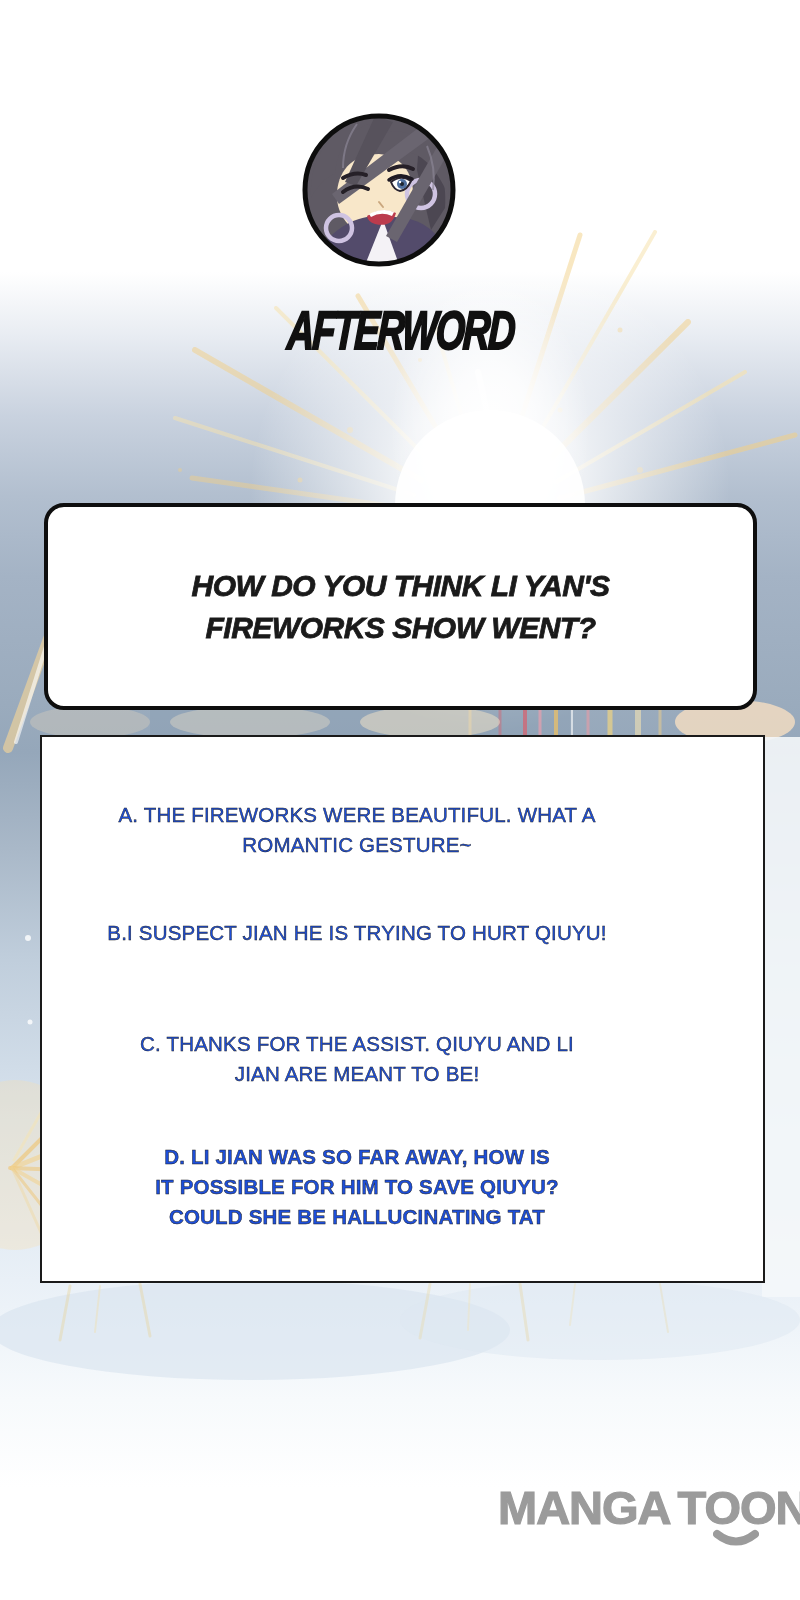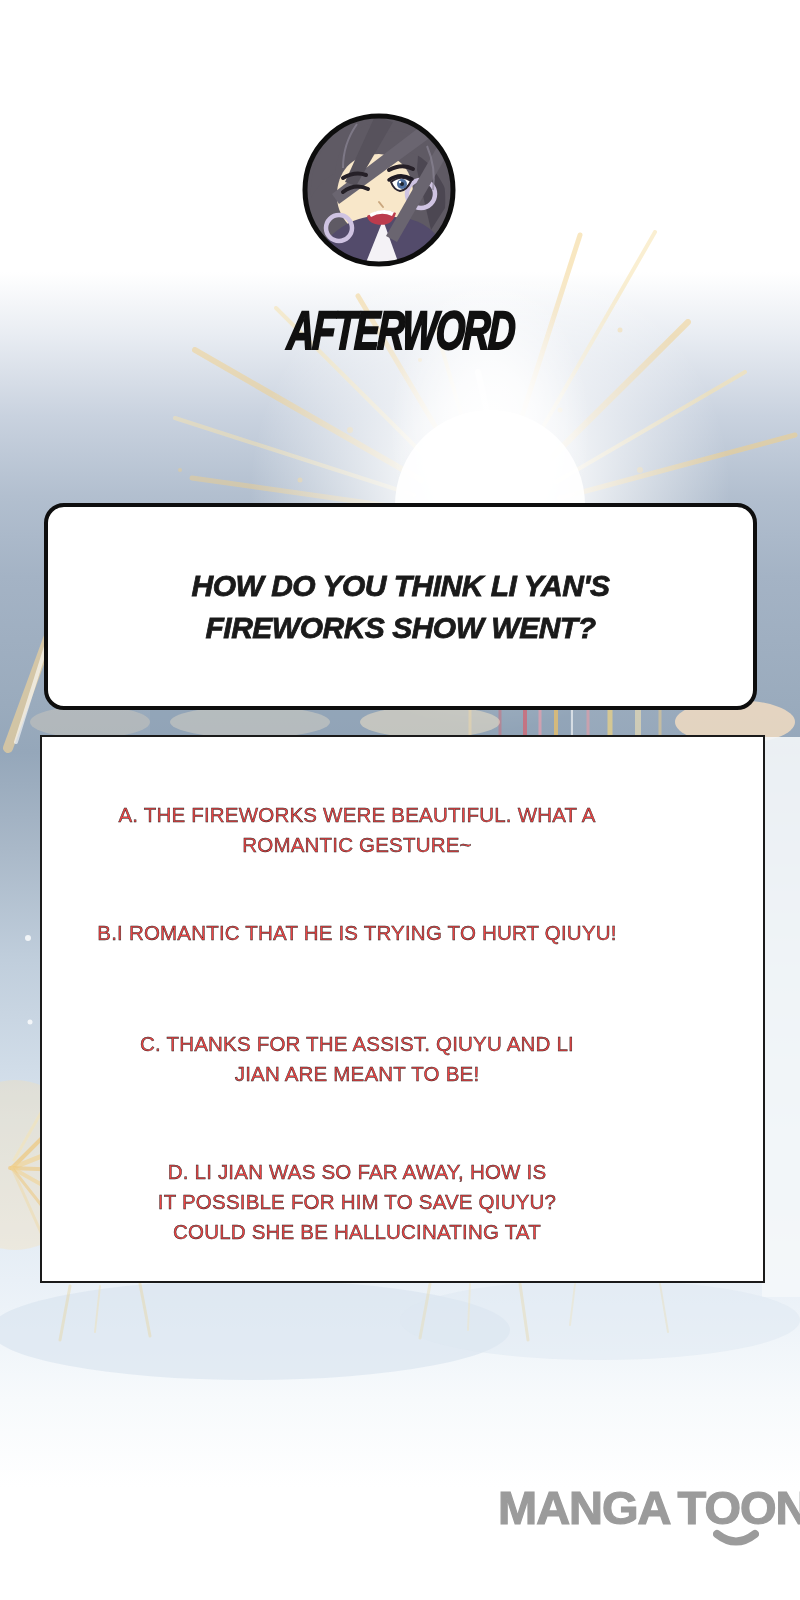--- a/index.html
+++ b/index.html
@@ -38,26 +38,26 @@
 
   
   .options-card{
     position:absolute;left:40px;top:735px;width:725px;height:548px;z-index:2;
     background:#ffffff;border:2px solid #1a1a1a;box-sizing:border-box;
   }
   .opts-inner{position:absolute;left:35px;top:0;width:560px;text-align:center;}
   .opt{
     white-space:pre-line;margin:0;
     font:400 20.5px/30px "Liberation Sans",sans-serif;
-    letter-spacing:.2px;color:#ef4444;-webkit-text-stroke:.45px #1f1f1f;
+    letter-spacing:.2px;color:#1d4ed8;-webkit-text-stroke:.45px #1f1f1f;
   }
   .opt-a{margin-top:63px;}
   .opt-b{margin-top:58px;}
   .opt-c{margin-top:81px;}
-  .opt-d{margin-top:68px;}
+  .opt-d{margin-top:53px;font-weight:bold;}
 
   
   .logo{position:absolute;left:498px;top:1484px;z-index:3;white-space:nowrap;}
   .logo span{
     font:700 47px/48px "Liberation Sans",sans-serif;
     color:#9b9b9b;-webkit-text-stroke:1.2px #9b9b9b;letter-spacing:-1px;
   }
   .logo .part2{margin-left:7px;}
   .smile{position:absolute;left:713px;top:1529px;z-index:3;}
 </style>
@@ -241,21 +241,21 @@
 
   <section class="question-card">
     <p class="q-text">HOW DO YOU THINK LI YAN'S
 FIREWORKS SHOW WENT?</p>
   </section>
 
   <section class="options-card">
     <div class="opts-inner">
       <p class="opt opt-a">A. THE FIREWORKS WERE BEAUTIFUL. WHAT A
 ROMANTIC GESTURE~</p>
-      <p class="opt opt-b">B.I ROMANTIC THAT HE IS TRYING TO HURT QIUYU!</p>
+      <p class="opt opt-b">B.I SUSPECT JIAN HE IS TRYING TO HURT QIUYU!</p>
       <p class="opt opt-c">C. THANKS FOR THE ASSIST. QIUYU AND LI
 JIAN ARE MEANT TO BE!</p>
       <p class="opt opt-d">D. LI JIAN WAS SO FAR AWAY, HOW IS
 IT POSSIBLE FOR HIM TO SAVE QIUYU?
 COULD SHE BE HALLUCINATING TAT</p>
     </div>
   </section>
 
   <div class="logo">
     <span>MANGA</span><span class="part2">TOON</span>

